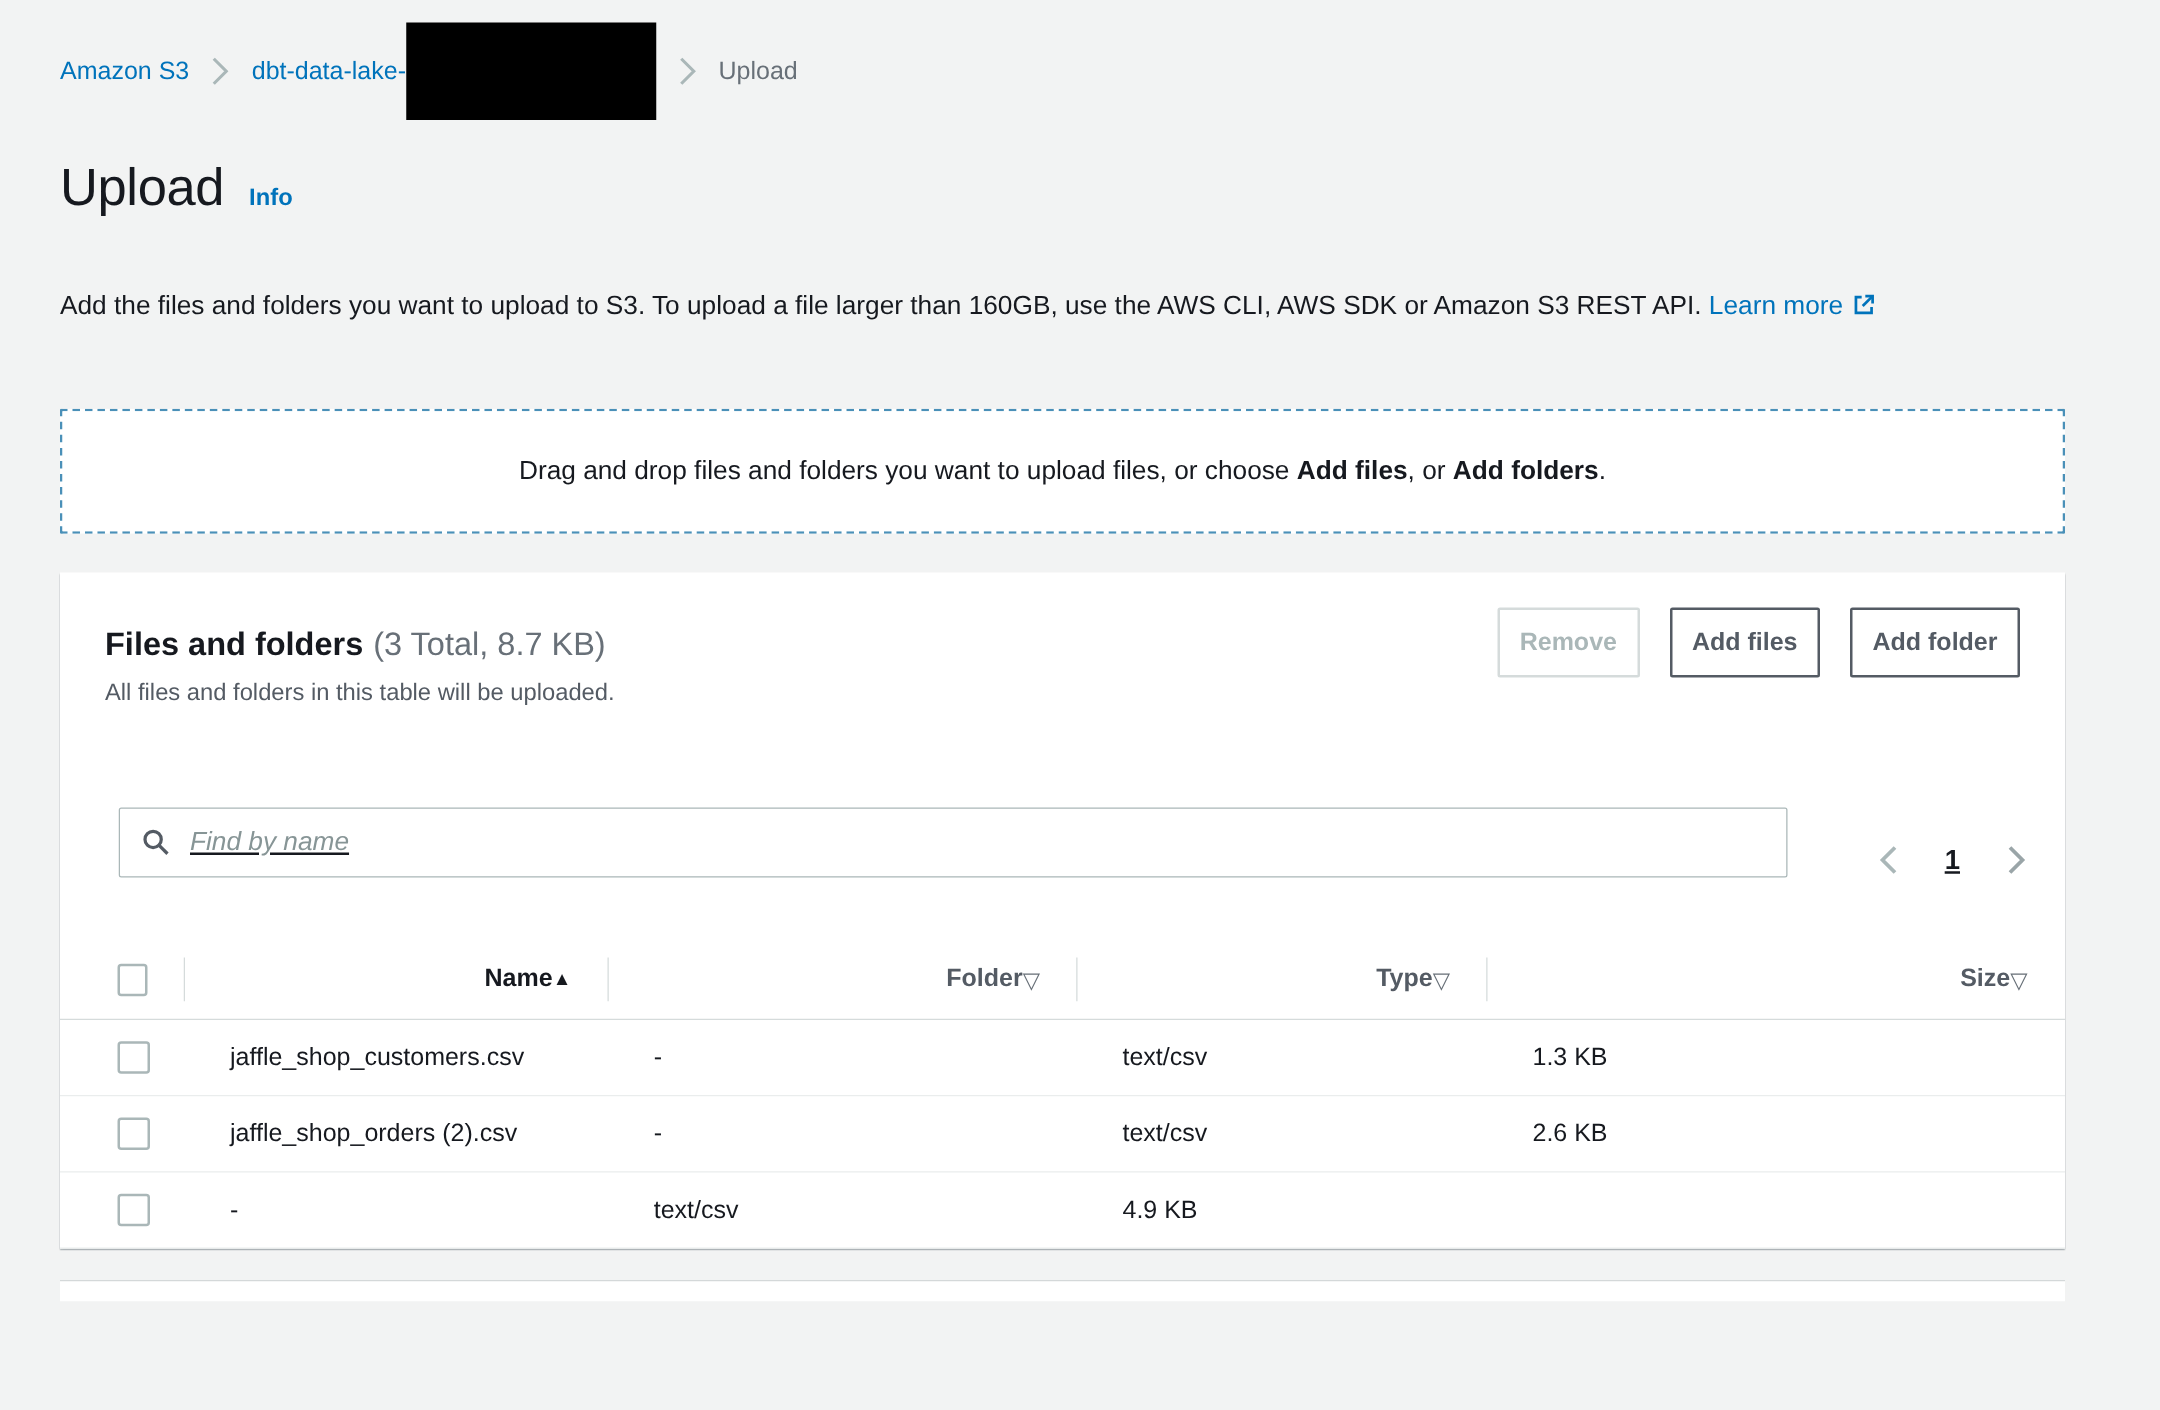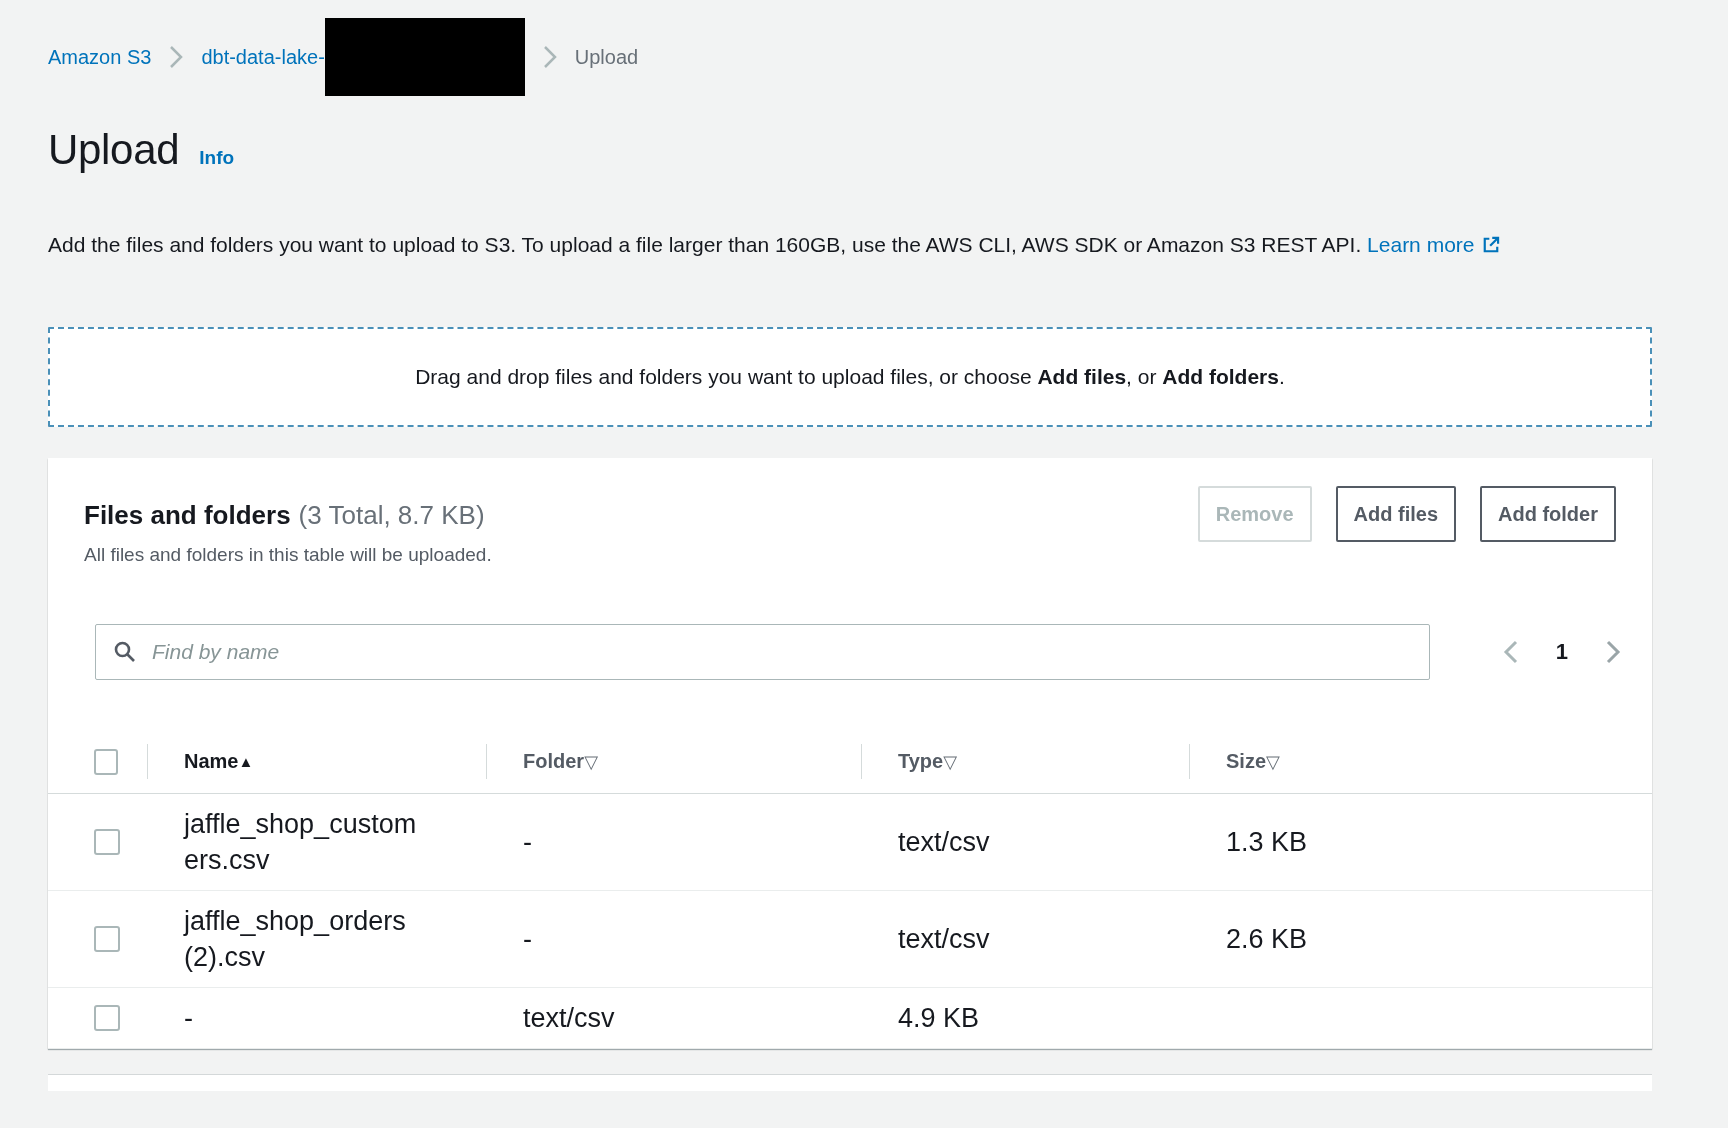--- a/index.html
+++ b/index.html
@@ -50,52 +50,52 @@
   .panel-sub { margin-top:12px; font-size:19px; color:#545b64; }
   .panel-actions { display:flex; gap:24px; margin-top:-12px; }
   .btn {
     height:56px; padding:0 16px; font-size:20px; font-weight:700;
     font-family:inherit; background:#fff; border:2px solid #545b64;
     color:#545b64; border-radius:2px; cursor:pointer; white-space:nowrap;
   }
   .btn:disabled { border-color:#d5dbdb; color:#aab7b8; cursor:default; }
 
   
-  .toolbar { display:flex; align-items:center; margin:58px 20px 0 47px; }
+  .toolbar { display:flex; align-items:flex-end; margin:80px 20px 0 47px;text-decoration:underline; }
   .search-box {
     flex:0 0 1335px; height:56px; background:#fff;
     border:1px solid #aab7b8; border-radius:2px;
     display:flex; align-items:center; padding:0 17px; gap:15px;
   }
   .search-box input {
     flex:1; border:none; outline:none; font-size:21px; color:#16191f;
     font-family:inherit; background:transparent;
   }
   .search-box input::placeholder { color:#879596; font-style:italic; }
   .pagination { display:flex; align-items:center; gap:36px; margin-left:auto; padding-right:10px; }
   .page-btn { background:none; border:none; padding:0; cursor:pointer; display:flex; align-items:center; }
   .page-num { font-size:22px; font-weight:700; color:#16191f; background:none; border:none; font-family:inherit; cursor:pointer; }
 
   
   .table { margin-top:50px; }
   .thead, .trow { display:grid; grid-template-columns:100px 339px 375px 328px 1fr; }
   .thead { height:64px; align-items:center; border-bottom:1px solid #d5dbdb; }
   .th {
     position:relative; height:100%; display:flex; align-items:center;
-    justify-content:flex-start; padding:0 30px 0 36px;
+    justify-content:flex-end; padding:0 30px 0 36px;
     font-size:20px; font-weight:700; color:#545b64; cursor:pointer;
   }
   .th.sorted { color:#16191f; }
   .th-check { padding-left:46px; justify-content:flex-start; cursor:default; }
   .th::after { content:""; position:absolute; right:0; top:14px; bottom:14px; width:1px; background:#d5dbdb; }
   .th:last-child::after { display:none; }
   .sort-asc-icon { font-size:15px; color:#16191f; }
   .filter-icon { font-size:18px; font-weight:400; color:#687078; }
 
-  .trow { border-bottom:1px solid #eaeded; align-items:center; font-size:27px; }
+  .trow { border-bottom:1px solid #eaeded; align-items:center; font-size:20px; }
   .td { padding:12px 30px 12px 36px; line-height:36px; }
   .td-check { padding-left:46px; }
   .file-name { display:inline-block; max-width:240px; overflow-wrap:break-word; word-break:break-word; }
   .checkbox {
     width:26px; height:26px; background:#fff; border:2px solid #aab7b8;
     border-radius:3px; cursor:pointer; display:block;
   }
 
   .next-strip { margin-top:26px; height:16px; background:#fff;
     box-shadow:0 -1px 0 rgba(0,28,36,.12); }

